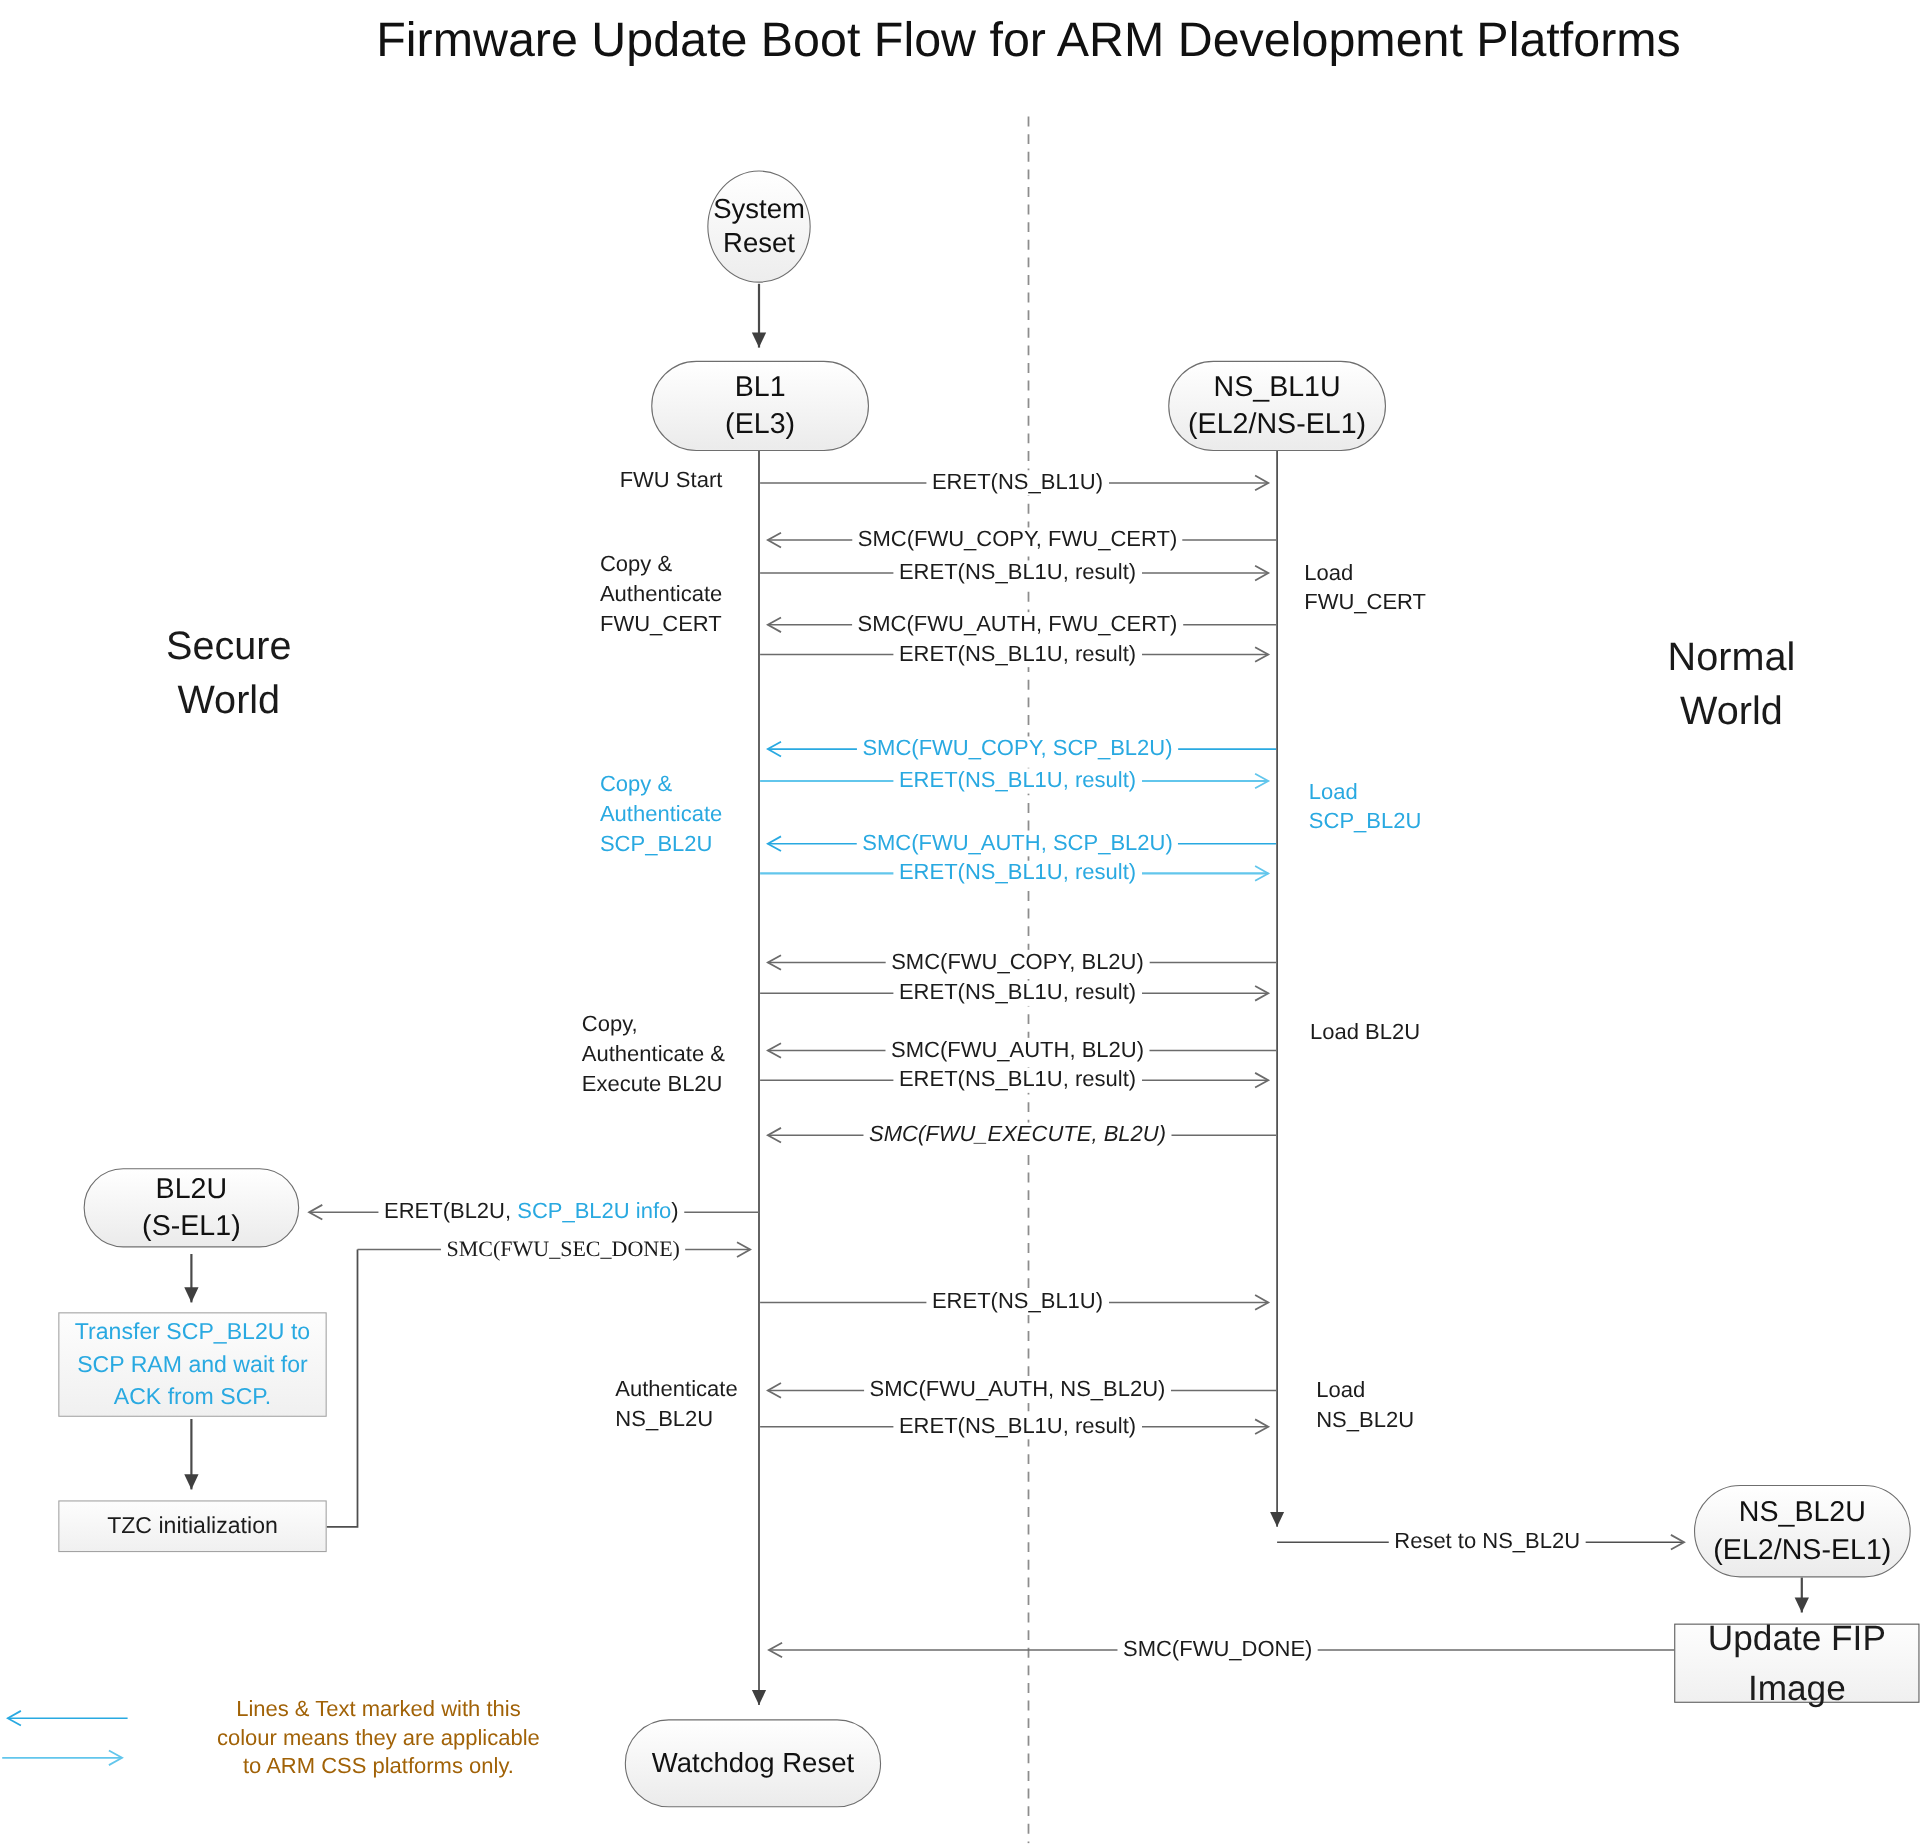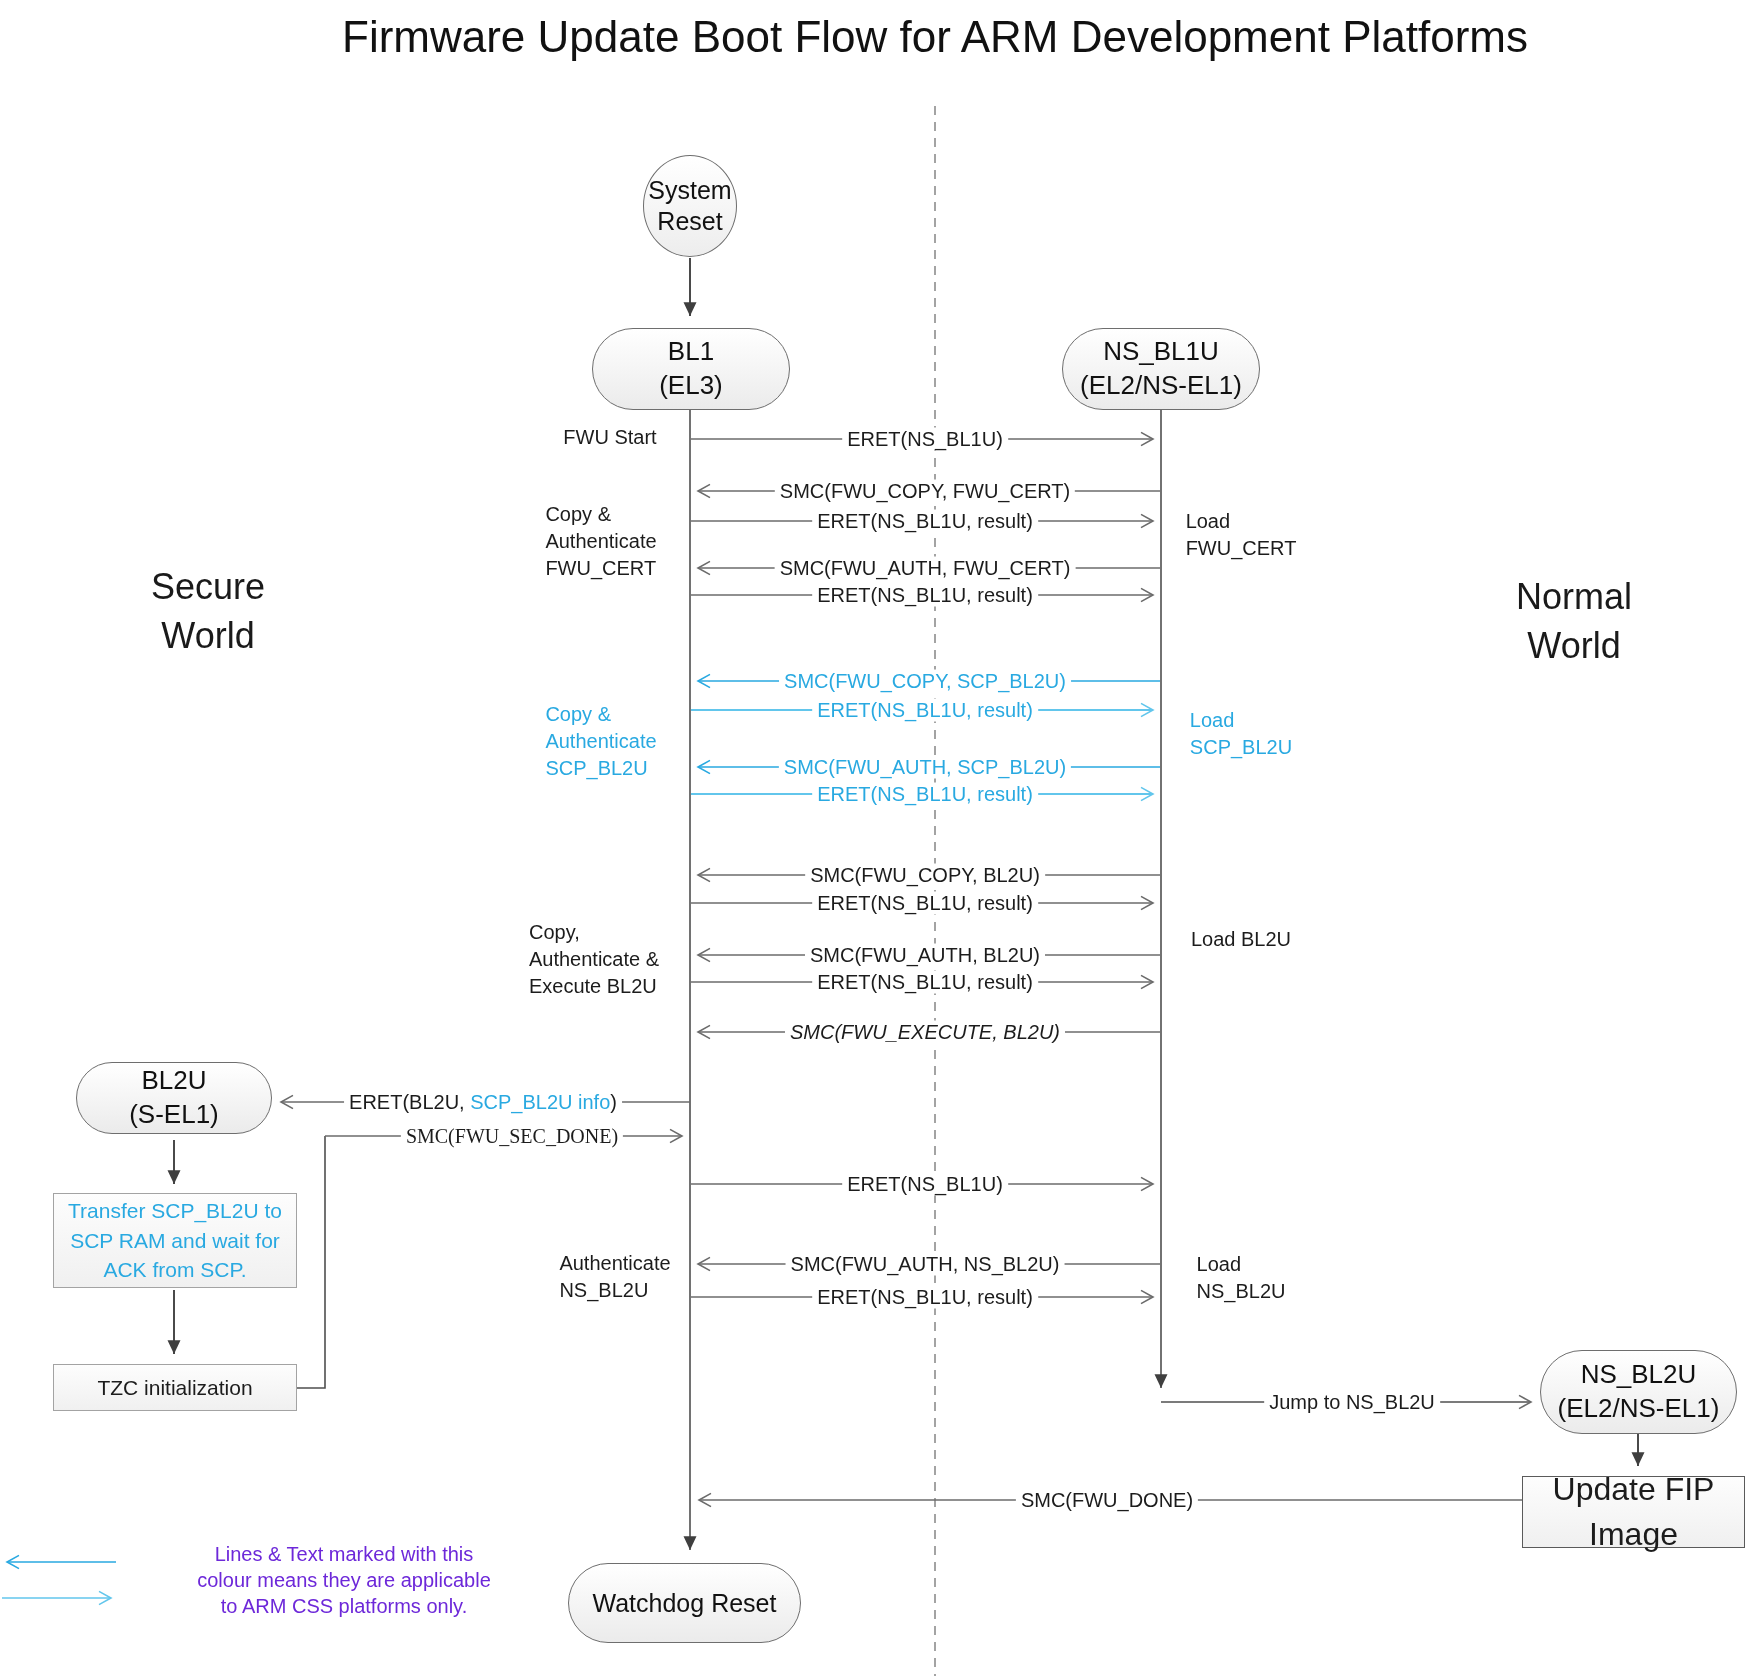--- a/index.html
+++ b/index.html
@@ -21,21 +21,21 @@
   .rectbox{position:absolute;border:1.3px solid #a3a3a3;
            background:linear-gradient(#fdfdfd,#f0f0f0);display:flex;align-items:center;
            justify-content:center;text-align:center;white-space:pre-line;
            font-size:21px;line-height:1.4;box-sizing:border-box;}
   .mlabel{position:absolute;transform:translate(-50%,-50%);background:#fff;
           padding:0 5px;font-size:20px;white-space:nowrap;text-align:center;}
   .slabel{position:absolute;transform:translate(-50%,-50%);font-size:20px;
           white-space:pre-line;line-height:1.35;}
   .blue{color:#29a9e1;}
   .legend-text{position:absolute;transform:translate(-50%,-50%);font-size:20px;
-          white-space:pre-line;text-align:center;line-height:1.3;color:#6d28d9;}
+          white-space:pre-line;text-align:center;line-height:1.3;color:#a16207;}
 </style>
 </head>
 <body>
 
 <div id="canvas">
 
   <svg id="wires" viewBox="0 0 1749 1676">
     <defs>
       <marker id="mOpen" viewBox="0 0 12 12" refX="10.5" refY="6" markerWidth="16" markerHeight="16" markerUnits="userSpaceOnUse" orient="auto">
         <path d="M1.5,1 L10.5,6 L1.5,11" fill="none" stroke="#6b6b6b" stroke-width="1.2"></path>
@@ -138,21 +138,21 @@
   <div class="mlabel" style="left:925px;top:982px;">ERET(NS_BL1U, result)</div>
   <div class="mlabel" style="left:925px;top:1032px;font-style:italic;">SMC(FWU_EXECUTE, BL2U)</div>
 
   <div class="mlabel" style="left:483px;top:1102px;"><span>ERET(BL2U, </span><span class="blue">SCP_BL2U info</span><span>)</span></div>
   <div class="mlabel" style="left:512px;top:1136px;font-family:Liberation Serif, serif;">SMC(FWU_SEC_DONE)</div>
 
   <div class="mlabel" style="left:925px;top:1184px;">ERET(NS_BL1U)</div>
   <div class="mlabel" style="left:925px;top:1264px;">SMC(FWU_AUTH, NS_BL2U)</div>
   <div class="mlabel" style="left:925px;top:1297px;">ERET(NS_BL1U, result)</div>
 
-  <div class="mlabel" style="left:1352px;top:1402px;">Jump to NS_BL2U</div>
+  <div class="mlabel" style="left:1352px;top:1402px;">Reset to NS_BL2U</div>
   <div class="mlabel" style="left:1107px;top:1500px;">SMC(FWU_DONE)</div>
 
   <div class="slabel" style="left:610px;top:437px;">FWU Start</div>
   <div class="slabel" style="left:601px;top:541px;">Copy &amp;
 Authenticate
 FWU_CERT</div>
   <div class="slabel" style="left:1241px;top:535px;">Load
 FWU_CERT</div>
   <div class="slabel blue" style="left:601px;top:741px;">Copy &amp;
 Authenticate

